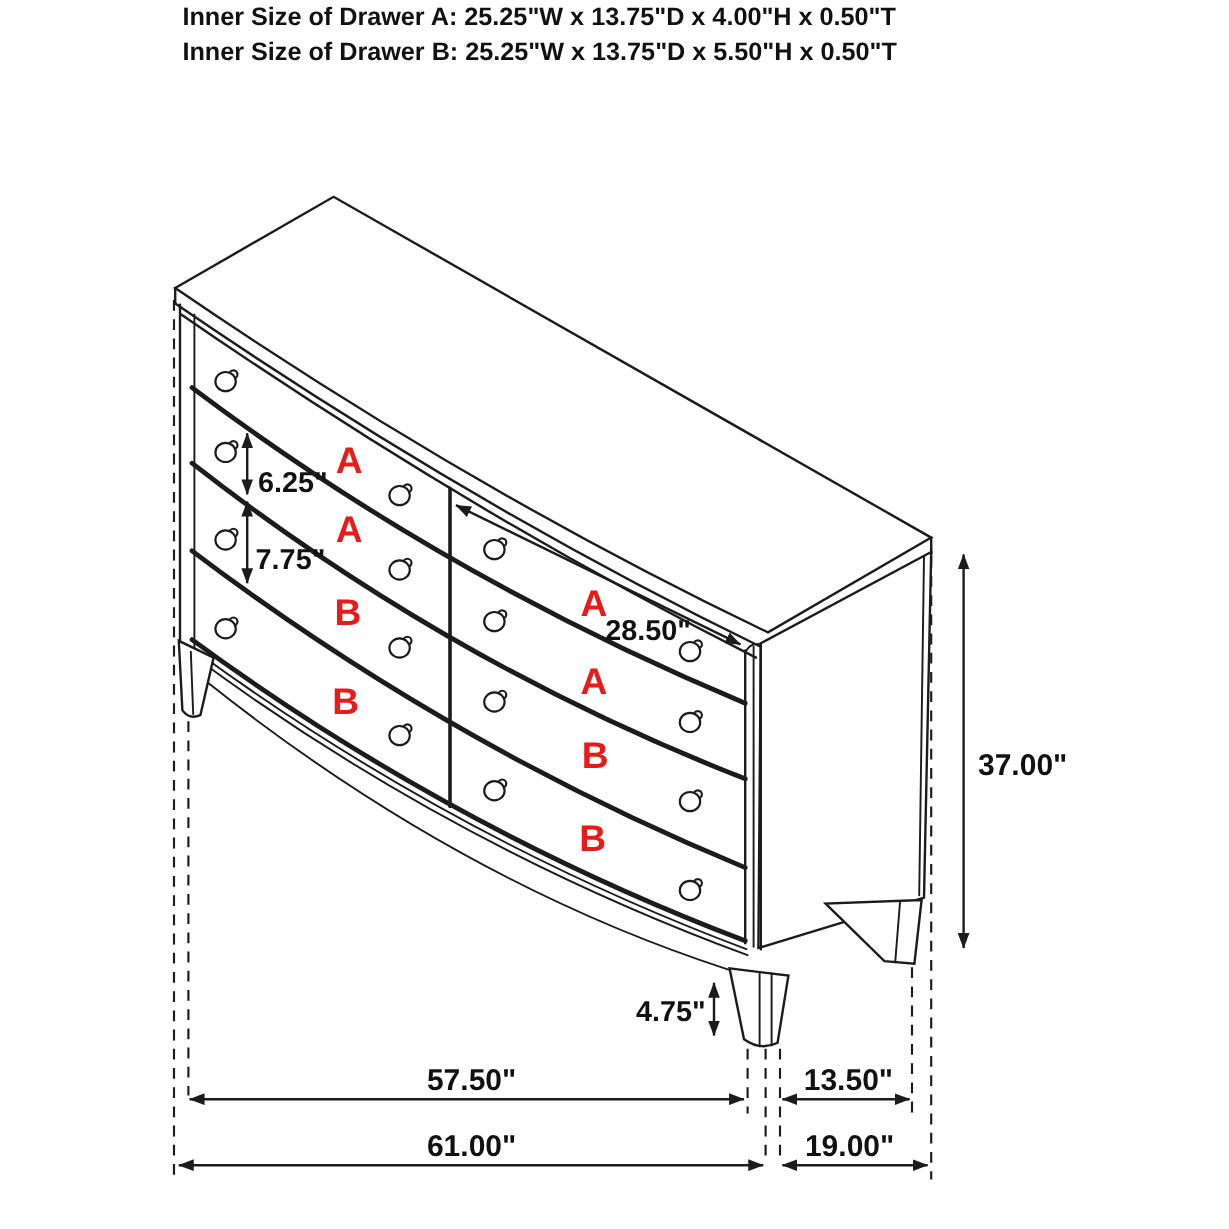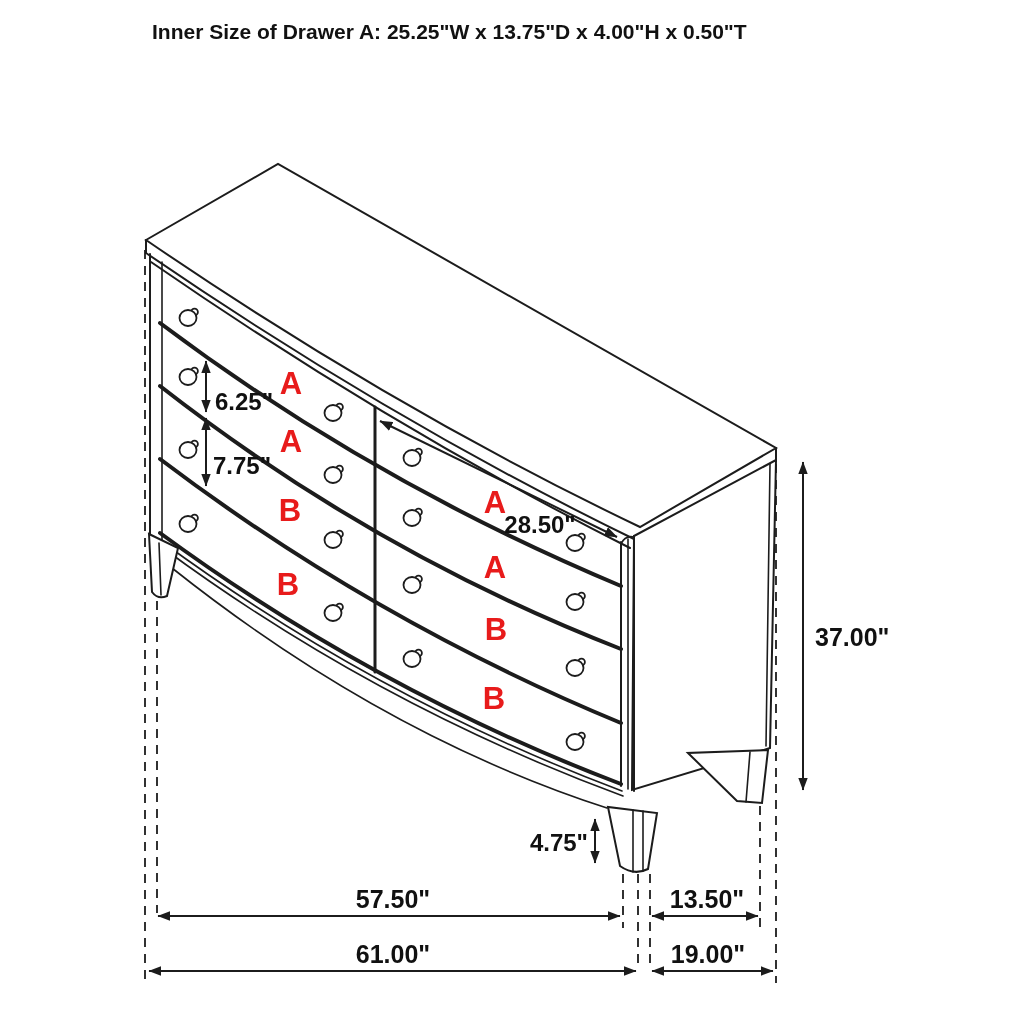--- a/index.html
+++ b/index.html
@@ -1,35 +1,36 @@
 <!DOCTYPE html>
 <html><head>
 <meta charset="utf-8">
 <style>
   html,body{margin:0;padding:0;background:#ffffff;}
   body{width:1024px;height:1024px;position:relative;font-family:"Liberation Sans",sans-serif;}
-  .title-block{position:absolute;left:152px;top:17px;color:#111;}
+  .title-block{position:absolute;left:152px;top:0;color:#111;}
   .title-block div{font-weight:700;font-size:21px;line-height:29px;letter-spacing:0;white-space:pre;}
   svg{position:absolute;left:0;top:0;}
   .ln{stroke:#1c1c1c;fill:none;stroke-width:2;stroke-linecap:round;}
   .thick{stroke-width:4;}
   .thin{stroke-width:1.6;}
   .fillw{fill:#ffffff;}
   .dashed{stroke:#1c1c1c;fill:none;stroke-width:1.8;stroke-dasharray:9 7;}
   .dim{stroke:#1c1c1c;fill:none;stroke-width:2;marker-start:url(#arr);marker-end:url(#arr);}
   .dim-text{font:700 24px "Liberation Sans",sans-serif;fill:#111;}
   .dim-text-lg{font:700 25px "Liberation Sans",sans-serif;fill:#111;}
   .red-label{font:700 31px "Liberation Sans",sans-serif;}
   .knob{stroke:#1c1c1c;stroke-width:1.8;}
 </style>
 </head>
 <body>
 
 <div class="title-block">
   <div>Inner Size of Drawer A: 25.25"W x 13.75"D x 4.00"H x 0.50"T</div>
+  <div>Inner Size of Drawer B: 25.25"W x 13.75"D x 5.50"H x 0.50"T</div>
 </div>
 
 <svg width="1024" height="1024" viewBox="0 0 1024 1024">
   <defs>
     <marker id="arr" viewBox="0 0 12 9" refX="11.5" refY="4.5" markerWidth="13" markerHeight="10" orient="auto-start-reverse" markerUnits="userSpaceOnUse">
       <path d="M0,0 L12,4.5 L0,9 Z" fill="#1c1c1c"></path>
     </marker>
     <g id="knob" class="knob">
       <circle cx="6.5" cy="-6" r="3.4" fill="#ffffff"></circle>
       <ellipse cx="0" cy="0" rx="8.5" ry="8" fill="#ffffff"></ellipse>

